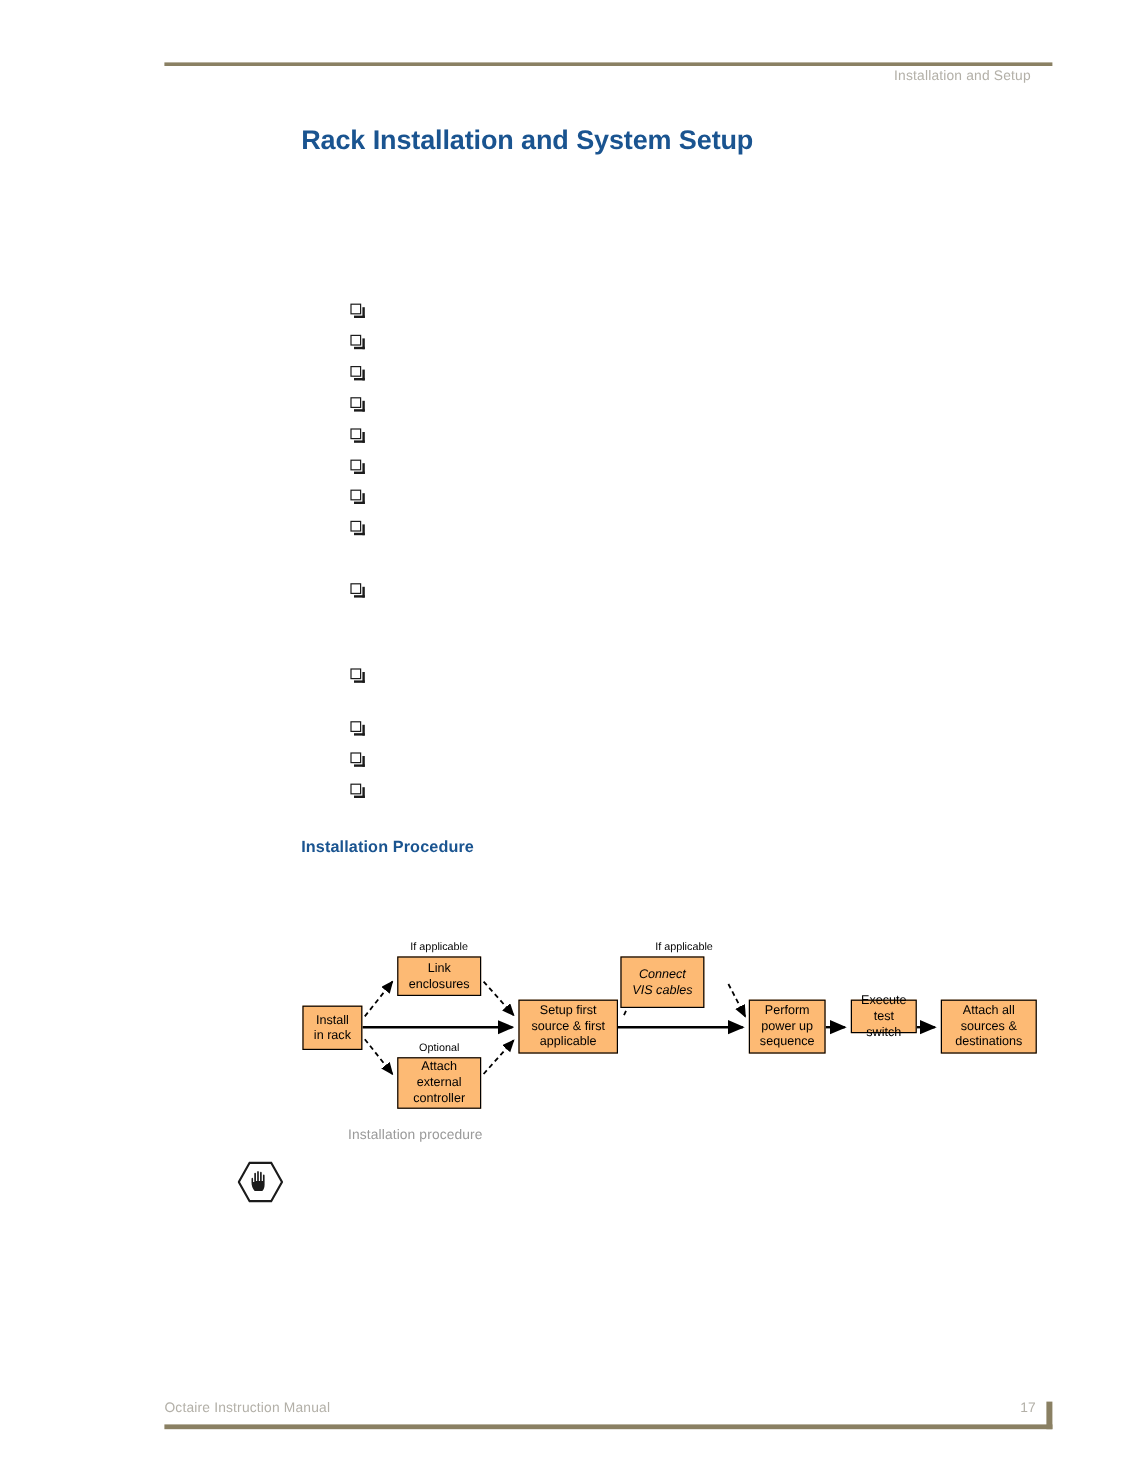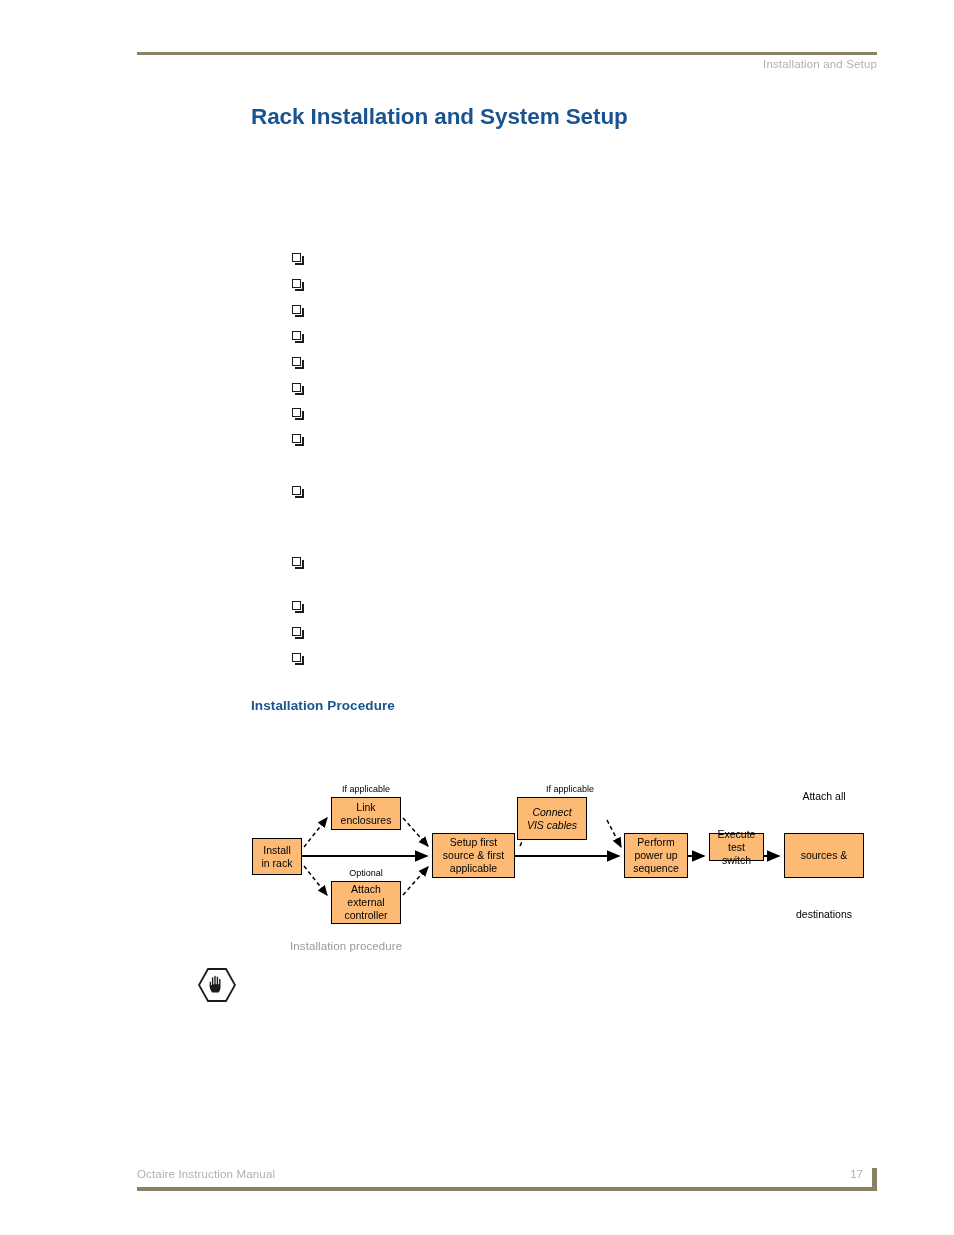--- a/index.html
+++ b/index.html
@@ -26,21 +26,21 @@
   #header-rule {
     position: absolute;
     left: 0;
     top: 0;
     width: 740px;
     height: 3px;
     background: #8a8063;
   }
   #header-text {
     position: absolute;
-    right: 0;
+    right: 18px;
     top: 6px;
     font-size: 11.5px;
     color: #b3b0a8;
     letter-spacing: 0.15px;
     white-space: nowrap;
     text-align: right;
   }
 
   
   #chapter-title {
@@ -305,21 +305,21 @@
       <div class="fc-box" style="left: 624px; top: 833px; width: 64px; height: 45px;">
         <span>Perform</span>
         <span>power up</span>
         <span>sequence</span>
       </div>
       <div class="fc-box" style="left: 709px; top: 833px; width: 55px; height: 28px;">
         <span>Execute</span>
         <span>test</span>
         <span>switch</span>
       </div>
-      <div class="fc-box" style="left: 784px; top: 833px; width: 80px; height: 45px; gap: 46px;">
+      <div class="fc-box" style="left: 784px; top: 833px; width: 80px; height: 45px;">
         <span>Attach all</span>
         <span>sources &amp;</span>
         <span>destinations</span>
       </div>
       <div class="fc-caption" style="left: 331px; top: 784px; width: 70px;">If applicable</div>
       <div class="fc-caption" style="left: 331px; top: 868px; width: 70px;">Optional</div>
       <div class="fc-caption" style="left: 535px; top: 784px; width: 70px;">If applicable</div>
     </div>
 </div>
 

